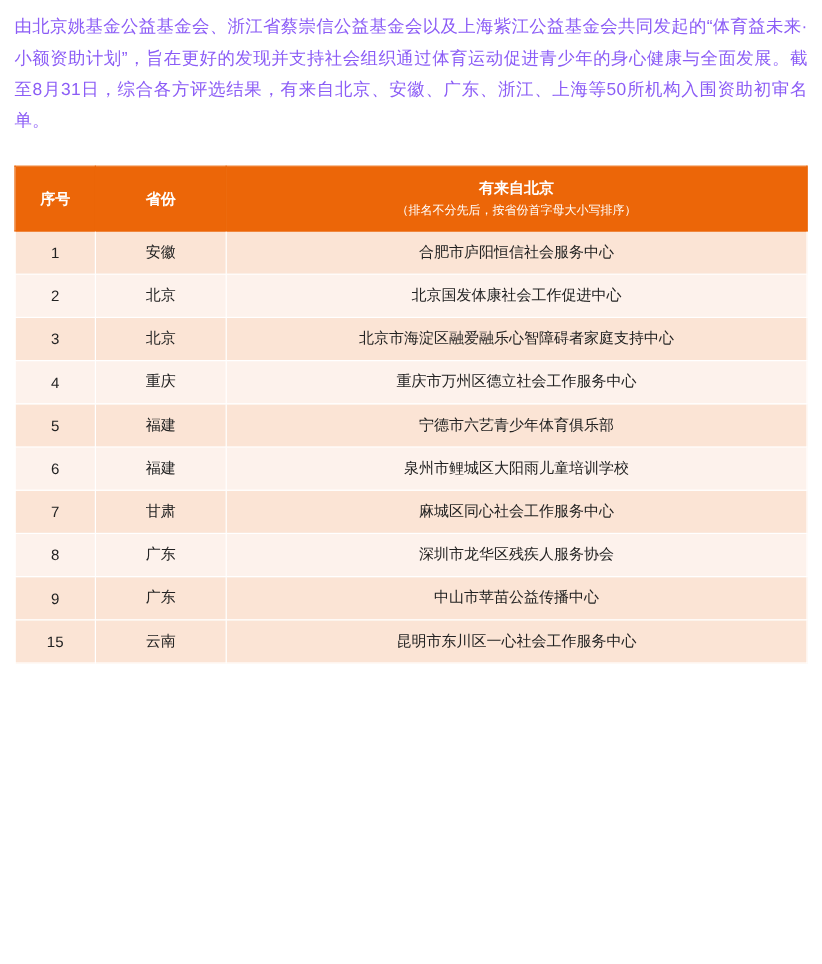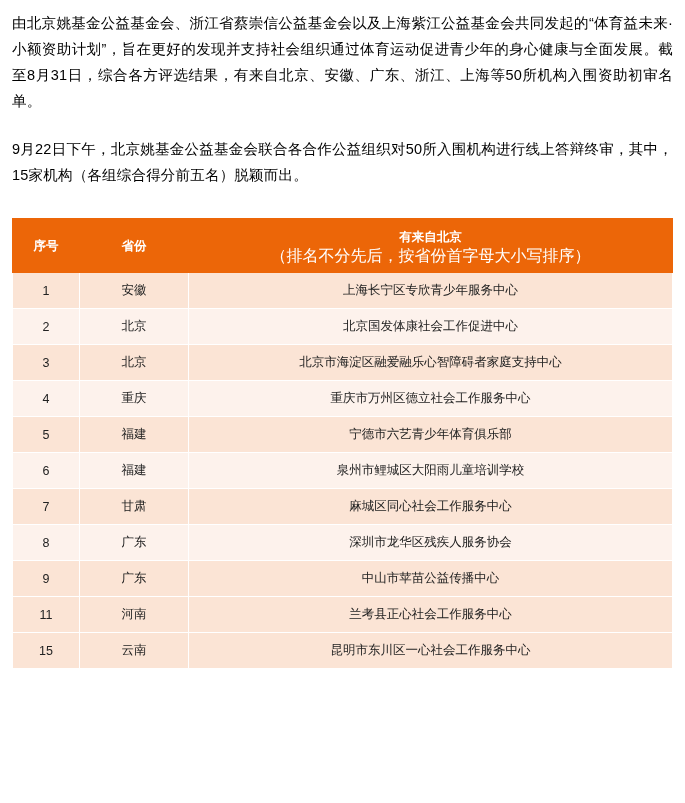--- a/index.html
+++ b/index.html
@@ -14,21 +14,21 @@
     color: #1a1a1a;
   }
   .page {
     width: 685px;
     box-sizing: border-box;
     padding: 10px 12px 0 12px;
   }
   .para {
     font-size: 14.5px;
     line-height: 26px;
-    color: #000000;
+    color: #8b5cf6;
     text-align: justify;
     margin: 0 0 18px 0;
     letter-spacing: 0.2px;
   }
   .para.second {
     margin-top: 22px;
     margin-bottom: 24px;
   }
   .table-wrap {
     padding: 6px 12px 14px 12px;
@@ -44,21 +44,21 @@
     font-size: 12.5px;
     font-weight: bold;
     text-align: center;
     vertical-align: middle;
     padding: 9px 4px;
     border: 1px solid #ec6608;
     line-height: 18px;
   }
   table.org-table th .sub {
     display: block;
-    font-size: 16px;
+    font-size: 10px;
     font-weight: normal;
     line-height: 15px;
     margin-top: 2px;
   }
   table.org-table td {
     font-size: 12.5px;
     text-align: center;
     vertical-align: middle;
     padding: 9px 4px;
     border: 1px solid #ffffff;
@@ -74,41 +74,40 @@
   .col-index { width: 58px; }
   .col-prov  { width: 100px; }
   .col-name  { width: auto; }
 </style>
 </head>
 <body>
 
 <div class="page">
 
   <p class="para">由北京姚基金公益基金会、浙江省蔡崇信公益基金会以及上海紫江公益基金会共同发起的“体育益未来·小额资助计划”，旨在更好的发现并支持社会组织通过体育运动促进青少年的身心健康与全面发展。截至8月31日，综合各方评选结果，有来自北京、安徽、广东、浙江、上海等50所机构入围资助初审名单。</p>
-  <p class="para second">9月22日下午，北京姚基金公益基金会联合各合作公益组织对50所入围机构进行线上答辩终审，其中，15家机构（各组综合得分前五名）脱颖而出。</p>
 
 </div>
 
 <div class="table-wrap">
   <table class="org-table">
     <thead>
       <tr>
         <th class="col-index">序号</th>
         <th class="col-prov">省份</th>
         <th class="col-name">
           <span>有来自北京</span>
           <span class="sub">（排名不分先后，按省份首字母大小写排序）</span>
         </th>
       </tr>
     </thead>
     <tbody id="table-body">
         <tr class="odd">
           <td class="col-index">1</td>
           <td class="col-prov">安徽</td>
-          <td class="col-name">上海长宁区专欣青少年服务中心</td>
+          <td class="col-name">合肥市庐阳恒信社会服务中心</td>
         </tr>
         <tr class="even">
           <td class="col-index">2</td>
           <td class="col-prov">北京</td>
           <td class="col-name">北京国发体康社会工作促进中心</td>
         </tr>
         <tr class="odd">
           <td class="col-index">3</td>
           <td class="col-prov">北京</td>
           <td class="col-name">北京市海淀区融爱融乐心智障碍者家庭支持中心</td>
@@ -137,24 +136,19 @@
           <td class="col-index">8</td>
           <td class="col-prov">广东</td>
           <td class="col-name">深圳市龙华区残疾人服务协会</td>
         </tr>
         <tr class="odd">
           <td class="col-index">9</td>
           <td class="col-prov">广东</td>
           <td class="col-name">中山市苹苗公益传播中心</td>
         </tr>
         <tr class="odd">
-          <td class="col-index">11</td>
-          <td class="col-prov">河南</td>
-          <td class="col-name">兰考县正心社会工作服务中心</td>
-        </tr>
-        <tr class="odd">
           <td class="col-index">15</td>
           <td class="col-prov">云南</td>
           <td class="col-name">昆明市东川区一心社会工作服务中心</td>
         </tr>
       </tbody>
   </table>
 </div>
 
 </body></html>

